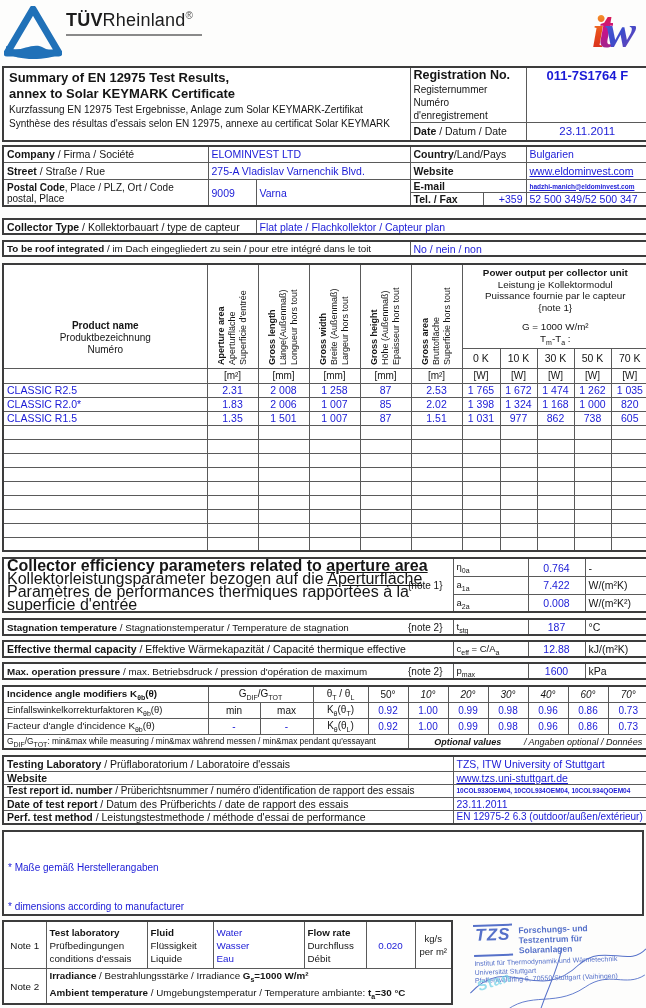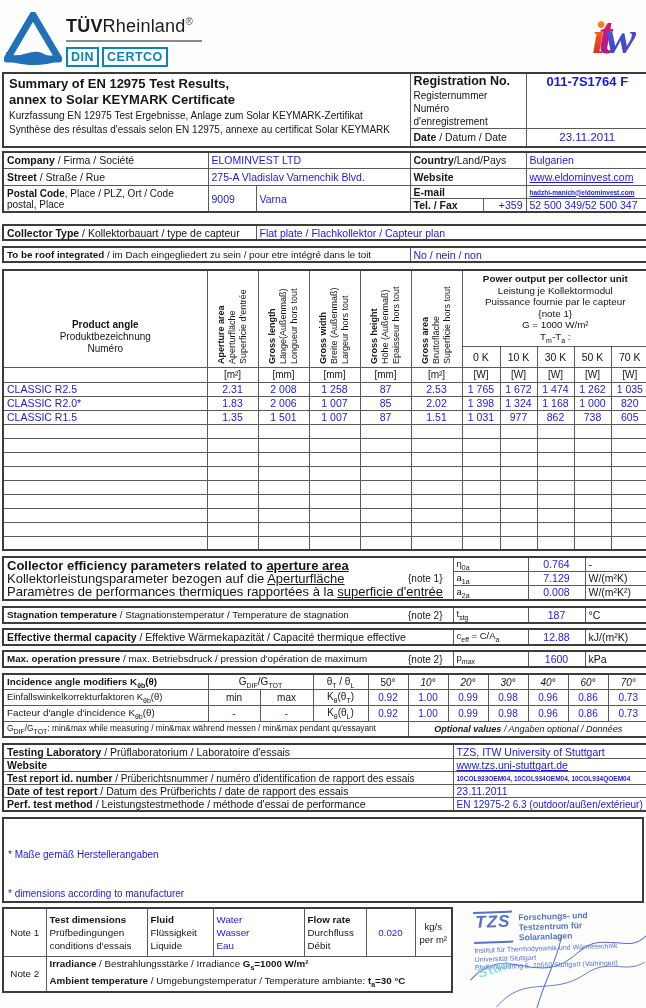--- a/index.html
+++ b/index.html
@@ -1,18 +1,18 @@
 <!DOCTYPE html>
 <html style="--blue: #1a1ad6; --teal: #0d84b8; --tuvblue: #2071b8; --stamp: #4462c4; --watermark: #6fd0e6;"><head>
 <meta charset="utf-8">
 <style>
   * { margin:0; padding:0; box-sizing:border-box; }
   html,body { background:#f7f6f4; }
   body { width:646px; height:1008px; font-family:"Liberation Sans", sans-serif; color:#151515; }
-  .page { width:646px; height:1008px; background:#fdfdfc; padding:10px 2px 0 2px; position:relative; overflow:hidden; }
+  .page { width:646px; height:1008px; background:#fdfdfc; padding:4px 2px 0 2px; position:relative; overflow:hidden; }
 
   
   .hdr { height:58px; position:relative; }
   .tri { position:absolute; left:2px; top:2px; }
   .brandcol { position:absolute; left:64px; top:6px; }
   .tuvline { font-size:18px; letter-spacing:.2px; color:#1c1c1c; }
   .tuvline .bold { font-weight:bold; }
   .tuvline sup { font-size:10px; color:#555; }
   .grayrule { width:136px; border-top:2px solid #8a8a8a; margin:3px 0 5px 0; }
   .dc span { display:inline-block; border:2px solid var(--teal); color:var(--teal); font-weight:bold; font-size:12.5px; line-height:14px; padding:1px 3px; letter-spacing:.5px; margin-right:3px; }
@@ -51,39 +51,39 @@
   .rowtbl td { height:15px; }
 
   
   .main .vcell { vertical-align:bottom; padding:2px 0 3px 0; }
   .vhead { writing-mode:vertical-rl; transform:rotate(180deg); margin:0 auto; height:90px; font-size:9px; line-height:11px; white-space:nowrap; text-align:left; }
   .vhead .vl { display:block; }
   .ph { vertical-align:bottom; padding-bottom:12px; text-align:center; }
   .ph div { font-size:10px; line-height:12px; }
   .pwr { text-align:center; vertical-align:top; padding-top:2px; }
   .pwr div { font-size:9.8px; line-height:11.5px; }
-  .pwr .gl { margin-top:0; }
+  .pwr .gl { margin-top:8px; }
   .tmp td { height:20px; text-align:center; font-size:10.5px; }
   .units td { height:15px; text-align:center; font-size:10px; }
   .main .dr td { height:14px; font-size:10.5px; text-align:center; }
   .main .dr td.pn { text-align:left; }
   .main .er td { height:14px; }
 
   
   .relcell { position:relative; }
   .noteref { position:absolute; right:10px; top:50%; transform:translateY(-50%); font-size:10px; }
   .eff td { height:14px; }
   .eff .sym, .one .sym { font-size:9.5px; }
   .eff .val, .one .val { text-align:center; }
   .one td { height:16px; }
 
   
   .iam td { height:16px; text-align:center; font-size:10px; }
   .iam td.lft { text-align:left; }
-  .iam .it { font-style:italic; }
+  .iam .it { font-style:italic;margin-left:20px; }
   .iam .ftnote { font-size:8.3px; height:15px; }
 
   
   .labt tr td { height:13px; }
   .labt tr.first td { height:15px; }
   .tiny { font-size:6.5px; font-weight:bold; }
 
   
   .comments { border:2px solid #3c3c3c; background:#fff; height:86px; padding:2px 4px; }
   .comments .hl { font-size:10.3px; }
@@ -116,21 +116,20 @@
 <div class="page">
 
   <div class="hdr">
     <svg class="tri" width="58" height="54" viewBox="0 0 58 54">
       <path d="M29 3 L55 47 L3 47 Z" fill="none" stroke="#2071b8" stroke-width="7" stroke-linejoin="round"></path>
       <path d="M2 40 C14 50 28 34 40 42 C47 46 52 44 56 48 C44 54 14 56 2 46 Z" fill="#2071b8"></path>
     </svg>
     <div class="brandcol">
       <div class="tuvline"><span class="bold">TÜV</span><span>Rheinland</span><sup>®</sup></div>
       <div class="grayrule"></div>
-      <div class="dc"><span>DIN</span><span>CERTCO</span></div>
     </div>
     <div class="itw"><span class="gi">i</span><span class="gt">t</span><span class="gw">w</span></div>
   </div>
 
   <table class="sec titletbl mt4">
     <colgroup>
         <col style="width:407px">
         <col style="width:116px">
         <col style="width:123px">
       </colgroup>
@@ -229,21 +228,21 @@
         <col style="width:51px">
       <col style="width:38px">
         <col style="width:37px">
         <col style="width:37px">
         <col style="width:37px">
         <col style="width:38px">
     </colgroup>
     <tbody>
         <tr>
       <td class="ph" rowspan="2" style="height:97px">
-        <div class="b">Product angle</div>
+        <div class="b">Product name</div>
         <div>Produktbezeichnung</div>
         <div>Numéro</div>
       </td>
       <td class="vcell" rowspan="2">
             <div class="vhead">
               <span class="vl b">Aperture area</span>
               <span class="vl">Aperturfläche</span>
               <span class="vl">Superficie d'entrée</span>
             </div>
           </td>
@@ -466,34 +465,34 @@
   <table class="sec eff mt5">
     <colgroup>
         <col style="width:450px">
         <col style="width:75px">
         <col style="width:57px">
         <col style="width:64px">
       </colgroup>
     <tbody>
         <tr>
       <td rowspan="3" class="relcell">
-        <div style="font-size:13px;line-height:13px">
+        <div style="font-size:16px;line-height:13px">
           <div><span class="b">Collector efficiency parameters related to </span><span class="b u">aperture area</span></div>
           <div><span>Kollektorleistungsparameter bezogen auf die </span><span class="u">Aperturfläche</span></div>
           <div><span>Paramètres de performances thermiques rapportées à la </span><span class="u">superficie d'entrée</span></div>
         </div>
         <span class="noteref">{note 1}</span>
       </td>
       <td class="sym"><span>η</span><sub>0a</sub></td>
       <td class="val blue">0.764</td>
       <td>-</td>
     </tr>
     <tr>
       <td class="sym"><span>a</span><sub>1a</sub></td>
-      <td class="val blue">7.129</td>
+      <td class="val blue">7.422</td>
       <td>W/(m²K)</td>
     </tr>
     <tr>
       <td class="sym"><span>a</span><sub>2a</sub></td>
       <td class="val blue">0.008</td>
       <td>W/(m²K²)</td>
     </tr>
   </tbody>
     </table>
 
@@ -651,21 +650,21 @@
           <col style="width:66px">
           <col style="width:91px">
           <col style="width:62px">
           <col style="width:49px">
           <col style="width:37px">
         </colgroup>
       <tbody>
           <tr class="n1">
         <td class="nid">Note 1</td>
         <td>
-              <div class="b">Test dimensions</div>
+              <div class="b">Test laboratory</div>
               <div>Prüfbedingungen</div>
               <div>conditions d'essais</div>
             </td>
         <td>
               <div class="b">Fluid</div>
               <div>Flüssigkeit</div>
               <div>Liquide</div>
             </td>
         <td>
               <div class="blue">Water</div>

